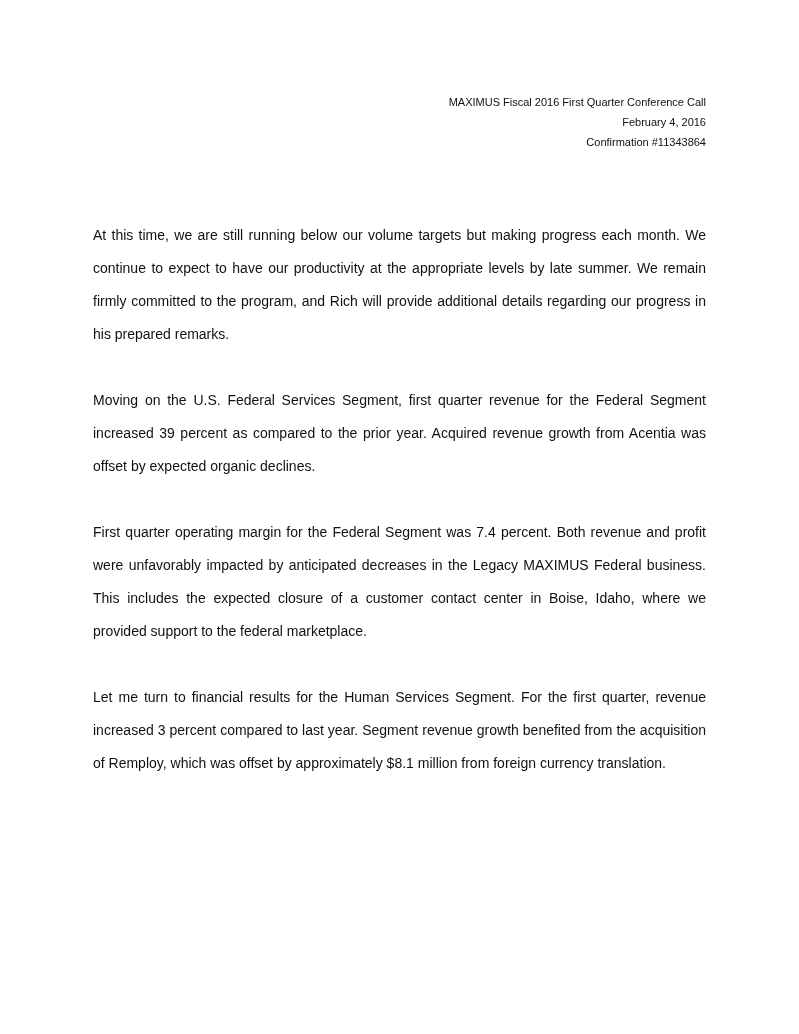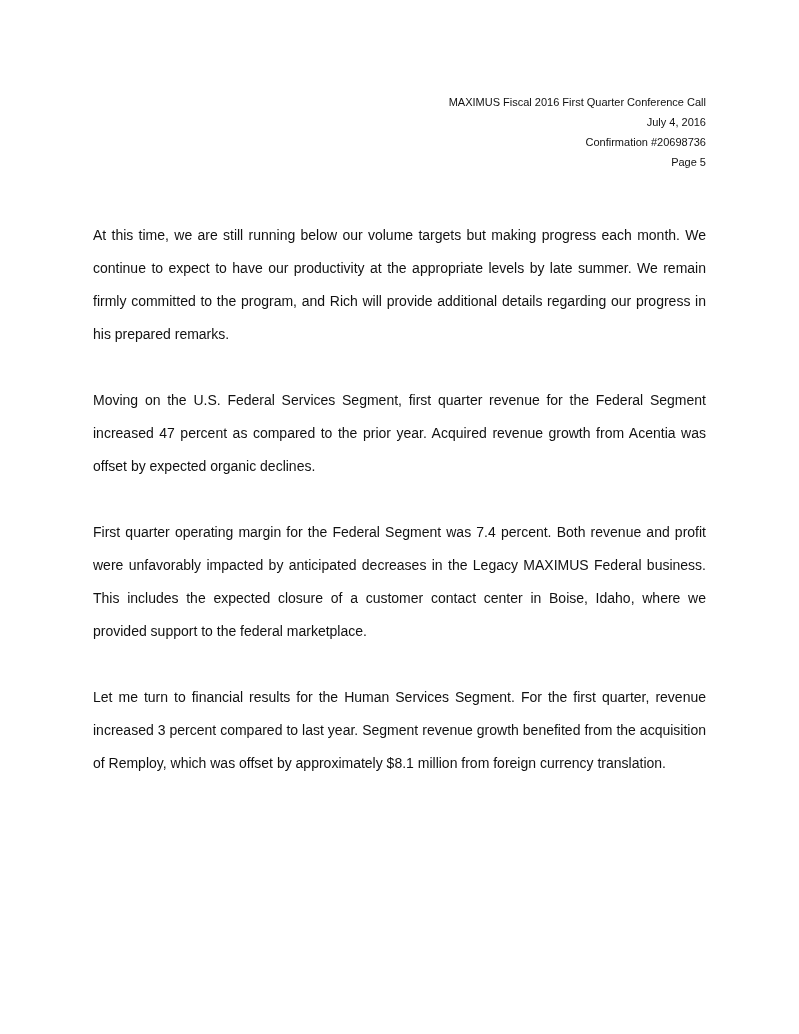--- a/index.html
+++ b/index.html
@@ -36,23 +36,22 @@
       margin: 0 0 33px 0;
       text-align: justify;
       text-align-last: left;
     }
   </style>
 </head>
 <body>
 
 <div class="header">
   <div>MAXIMUS Fiscal 2016 First Quarter Conference Call</div>
-  <div>July 4, 2016</div>
-  <div>Confirmation #20698736</div>
-  <div>Page 5</div>
+  <div>February 4, 2016</div>
+  <div>Confirmation #11343864</div>
 </div>
 
 <div class="body-text">
   <p class="para">At this time, we are still running below our volume targets but making progress each month. We continue to expect to have our productivity at the appropriate levels by late summer. We remain firmly committed to the program, and Rich will provide additional details regarding our progress in his prepared remarks.</p>
-  <p class="para">Moving on the U.S. Federal Services Segment, first quarter revenue for the Federal Segment increased 47 percent as compared to the prior year. Acquired revenue growth from Acentia was offset by expected organic declines.</p>
+  <p class="para">Moving on the U.S. Federal Services Segment, first quarter revenue for the Federal Segment increased 39 percent as compared to the prior year. Acquired revenue growth from Acentia was offset by expected organic declines.</p>
   <p class="para">First quarter operating margin for the Federal Segment was 7.4 percent. Both revenue and profit were unfavorably impacted by anticipated decreases in the Legacy MAXIMUS Federal business. This includes the expected closure of a customer contact center in Boise, Idaho, where we provided support to the federal marketplace.</p>
   <p class="para">Let me turn to financial results for the Human Services Segment. For the first quarter, revenue increased 3 percent compared to last year. Segment revenue growth benefited from the acquisition of Remploy, which was offset by approximately $8.1 million from foreign currency translation.</p>
 </div>
 
 </body></html>

